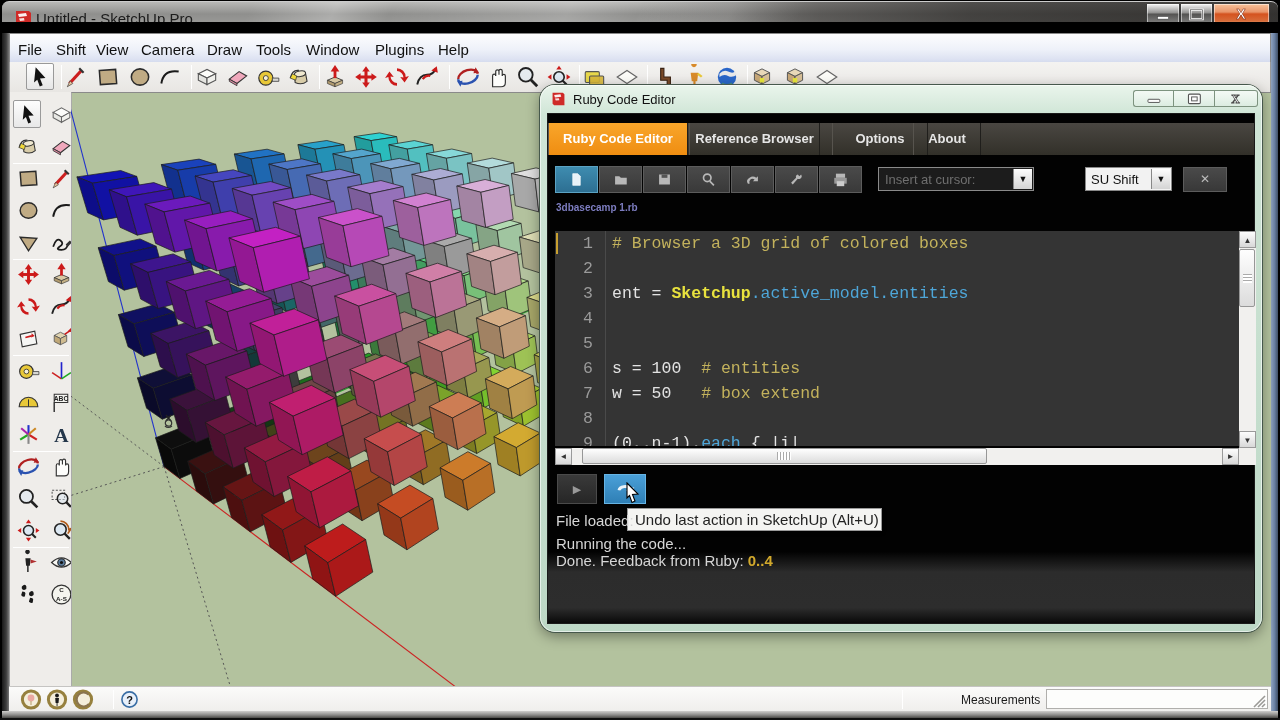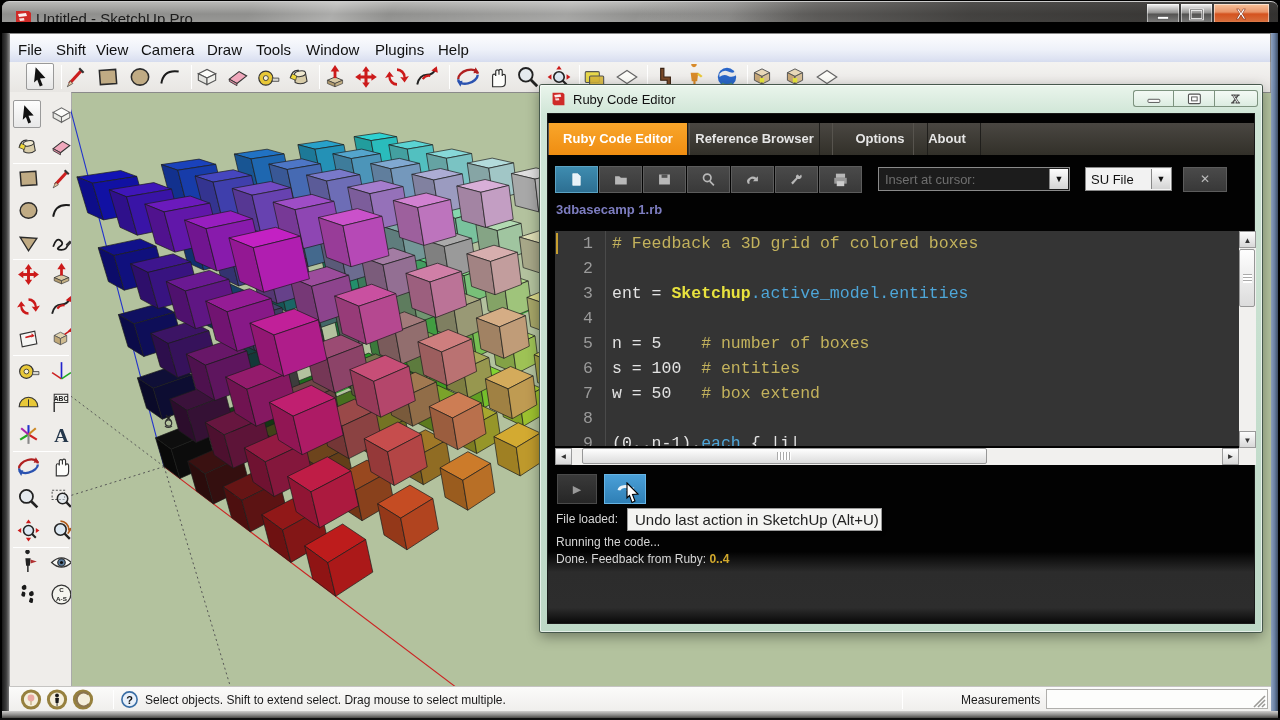--- a/index.html
+++ b/index.html
@@ -26,57 +26,57 @@
 #palette{left:9px;top:92px;width:62px;height:594px;background:#efedea;border-left:1px solid #999}
 .picon{position:absolute;width:25px;height:25px}
 #seltool{left:3px;top:2px;width:28px;height:27px;background:linear-gradient(180deg,#fdfdfd,#e8e8e8);border:1px solid #9a9a9a;border-radius:2px}
 #viewport{left:71px;top:92px;width:1200px;height:594px;background:#b3c29e;border-top:1px solid #8a8a8a;border-left:1px solid #aaa}
 #statusbar{left:9px;top:686px;width:1262px;height:25px;background:linear-gradient(180deg,#fbfbfa,#efeeec);border-top:1px solid #c5c4c2;font-size:12px;color:#1a1a1a}
 #frame-left{left:2px;top:33px;width:7px;height:685px;background:linear-gradient(90deg,#191919,#3d3d3d 60%,#777)}
 #frame-right{left:1271px;top:33px;width:7px;height:685px;background:linear-gradient(90deg,#8fa3bf,#6b82a4 50%,#3f4f66)}
 #frame-bottom{left:2px;top:711px;width:1276px;height:7px;background:linear-gradient(180deg,#cfcecc,#8e8d8b 55%,#4a4946)}
 #pagebottom{left:0;top:718px;width:1280px;height:2px;background:#101010}
 
-#rce{left:540px;top:85px;width:722px;height:547px;border-radius:2px;
+#rce{left:540px;top:85px;width:722px;height:547px;border-radius:15px;
  background:linear-gradient(180deg,#eaf5ec,#cfe5d6 30px,#bdd8c6);
  box-shadow:0 0 0 1px #46584c,0 4px 14px rgba(0,0,0,.4),inset 0 0 0 1px rgba(255,255,255,.6)}
 #rce-title{left:0;top:0;width:100%;height:28px;font-size:13px;color:#111}
 #rce-ico{left:11px;top:6px;width:15px;height:16px}
 #rce-title span{position:absolute;left:33px;top:7px}
 .rcb{position:absolute;top:5px;height:17px;border:1px solid #7d937f;border-radius:3px;background:linear-gradient(180deg,rgba(255,255,255,.55),rgba(255,255,255,.1));color:#222;text-align:center;font-size:12px;line-height:15px}
 #rce-body{left:7px;top:28px;width:708px;height:511px;background:linear-gradient(180deg,#020202 0%,#020202 86%,#2c2c2c 90%,#2d2d2d 97%,#090909 100%);border:1px solid #1a1a1a}
 #rce-tabs{left:0;top:9px;width:100%;height:32px;background:linear-gradient(180deg,#4a4742,#323029)}
 .rtab{position:absolute;top:0;height:32px;color:#e6e6e6;font-weight:bold;font-size:13px;text-align:center;border-right:1px solid #1f1e1b;border-left:1px solid #57544e}
 .rtab div{margin-top:8px}
 #rtab1{left:0;width:140px;background:linear-gradient(180deg,#f9a62b,#ef8d11);color:#fff}
 #rtab2{left:141px;width:131px}
 #rtab3{left:284px;width:96px}
 #rtab4{left:365px;width:68px}
 .rbtn{position:absolute;top:52px;width:43px;height:27px;background:linear-gradient(180deg,#4a4a4a,#393939);border:1px solid #5c5c5c;color:#c8c8c8}
 #rb1{background:linear-gradient(180deg,#3e8cb0,#2d6f92);border-color:#5ba3c4}
-#rce-combo1{left:330px;top:53px;width:192px;height:24px;background:#1c1c1c;border:1px solid #8a8a8a;color:#6f6f6f;font-size:13px}
+#rce-combo1{left:330px;top:53px;width:156px;height:24px;background:#1c1c1c;border:1px solid #8a8a8a;color:#6f6f6f;font-size:13px}
 #rce-combo1 span{position:absolute;left:6px;top:4px}
 .combo-arrow{position:absolute;right:1px;top:1px;width:19px;height:20px;background:linear-gradient(180deg,#fdfdfd,#d4d4d4);border-left:1px solid #888;color:#111;font-size:9px;text-align:center;line-height:20px}
 #rce-combo2{left:537px;top:53px;width:87px;height:24px;background:#f2f2f2;border:1px solid #888;color:#111;font-size:13px}
 #rce-combo2 span{position:absolute;left:5px;top:4px}
 #rce-x{left:635px;top:53px;width:44px;height:25px;background:linear-gradient(180deg,#4a4a4a,#383838);border:1px solid #5c5c5c;color:#bbb;text-align:center;line-height:23px;font-size:12px}
-#rce-fname{left:8px;top:88px;font-size:13px;font-weight:bold;color:#7d7dc0}
+#rce-fname{left:8px;top:88px;font-size:10px;font-weight:bold;color:#7d7dc0}
 #rce-code{left:7px;top:117px;width:684px;height:215px;background:#343434;font-family:"Liberation Mono",monospace;font-size:16.5px;overflow:hidden}
 .cl{position:absolute;left:0;width:100%;height:25px;line-height:25px;white-space:pre}
 .ln{position:absolute;left:0;width:38px;text-align:right;color:#9a9a9a}
 .cd{position:absolute;left:57px;color:#e2e2e2}
 .cm{color:#c3b25c}.kw{color:#e8e23e;font-weight:bold}.meth{color:#4ea6d8}
 #vscroll{left:691px;top:117px;width:17px;height:217px;background:#f1f0ee}
 #hscroll{left:7px;top:334px;width:701px;height:17px;background:#f1f0ee}
 .sbtn{position:absolute;background:linear-gradient(180deg,#fdfdfd,#d8d8d8);border:1px solid #9a9a9a;color:#333;font-size:8px;text-align:center}
 .sthumb{position:absolute;background:linear-gradient(180deg,#fefefe,#dcdcdc);border:1px solid #979797;border-radius:2px}
 #rce-run{left:9px;top:360px;width:40px;height:30px;background:linear-gradient(180deg,#3a3a3a,#262626);border:1px solid #4a4a4a;color:#999;font-size:11px;text-align:center;line-height:28px}
 #rce-undo{left:56px;top:360px;width:42px;height:30px;background:linear-gradient(180deg,#4aa0d8,#2f7fb5);border:1px solid #66b4e4;color:#eaf4fb;font-size:13px;text-align:center;line-height:28px}
 #rce-tip{left:79px;top:394px;width:255px;height:23px;background:#f4f4f2;border:1px solid #9a9a9a;box-shadow:1px 2px 3px rgba(0,0,0,.35);color:#222;font-size:15px;line-height:21px;padding-left:7px}
-.stat{position:absolute;left:8px;color:#d6d6d6;font-size:12px}
+.stat{position:absolute;left:8px;color:#d6d6d6;font-size:15px}
 #cursor{left:76px;top:368px;width:17px;height:22px}
 </style></head><body>
 <div class="abs" id="topstrip"></div>
 <div class="abs" id="titlebar">
  <div class="abs" id="titlestreak"></div>
  <div class="abs" id="titledark"></div>
  <svg class="abs" id="title-ico" viewBox="0 0 19 20">
       <path d="M2 2 L15 2 L17 4 L17 18 L4 18 L2 16 Z" fill="#cf2a27"></path>
       <path d="M4 5 L12 4 L13 7 L5 8 Z" fill="#fff" opacity=".92"></path>
       <path d="M5 9.5 L10 9 L10.5 11.5 L6 12 Z" fill="#fff" opacity=".85"></path>
@@ -883,33 +883,33 @@
           <rect x="16" y="8" width="11" height="5" fill="#b8b8b8"></rect>
           <rect x="14" y="13" width="15" height="7" fill="#999"></rect>
           <rect x="17" y="17" width="9" height="6" fill="#ccc"></rect>
         </svg>
       </div>
   <div class="abs" id="rce-combo1">
         <span>Insert at cursor:</span>
         <div class="combo-arrow">▼</div>
       </div>
   <div class="abs" id="rce-combo2">
-        <span>SU File</span>
+        <span>SU Shift</span>
         <div class="combo-arrow">▼</div>
       </div>
   <div class="abs" id="rce-x">✕</div>
   <div class="abs" id="rce-fname">3dbasecamp 1.rb</div>
   <div class="abs" id="rce-code">
         <div style="position:absolute;left:1px;top:2px;width:2px;height:21px;background:#c8a030"></div>
         <div style="position:absolute;left:50px;top:0;width:1px;height:100%;background:#4a4a4a"></div>
-   <div class="cl" style="top:0"><span class="ln">1</span><span class="cd"><span class="cm"># Feedback a 3D grid of colored boxes</span></span></div>
+   <div class="cl" style="top:0"><span class="ln">1</span><span class="cd"><span class="cm"># Browser a 3D grid of colored boxes</span></span></div>
    <div class="cl" style="top:25px"><span class="ln">2</span></div>
    <div class="cl" style="top:50px"><span class="ln">3</span><span class="cd">ent = <span class="kw">Sketchup</span><span class="meth">.active_model.entities</span></span></div>
    <div class="cl" style="top:75px"><span class="ln">4</span></div>
-   <div class="cl" style="top:100px"><span class="ln">5</span><span class="cd">n = 5    <span class="cm"># number of boxes</span></span></div>
+   <div class="cl" style="top:100px"><span class="ln">5</span></div>
    <div class="cl" style="top:125px"><span class="ln">6</span><span class="cd">s = 100  <span class="cm"># entities</span></span></div>
    <div class="cl" style="top:150px"><span class="ln">7</span><span class="cd">w = 50   <span class="cm"># box extend</span></span></div>
    <div class="cl" style="top:175px"><span class="ln">8</span></div>
    <div class="cl" style="top:200px"><span class="ln">9</span><span class="cd">(0..n-1).<span class="meth">each</span> { |i|</span></div>
   </div>
   <div class="abs" id="vscroll">
    <div class="sbtn" style="left:0;top:0;width:17px;height:17px;line-height:17px">▲</div>
    <div class="sthumb" style="left:0;top:18px;width:16px;height:58px">
           <div style="position:absolute;left:3px;top:24px;width:9px;height:9px;background:repeating-linear-gradient(180deg,#aaa 0,#aaa 1px,#fff 1px,#fff 3px)"></div>
         </div>
@@ -945,21 +945,20 @@
       <circle cx="37" cy="7.5" r="1.9" fill="#1a1a1a"></circle>
       <path d="M35.2 10 h3.8 l-.5 5 h-1 v3.2 h-.9 v-3.2 h-1 z" fill="#1a1a1a"></path>
   <circle cx="63" cy="11.5" r="8.6" fill="#f4eedc" stroke="#96803e" stroke-width="3"></circle>
       <path d="M68.5 6.5 a7 7 0 1 0 .5 9.5" fill="none" stroke="#8a7450" stroke-width="2.2"></path>
  </svg>
  <div class="abs" style="left:104px;top:3px;width:1px;height:19px;background:#c9c8c6;border-right:1px solid #fff"></div>
  <svg class="abs" style="left:112px;top:4px" width="17" height="17" viewBox="0 0 17 17">
       <circle cx="8.5" cy="8.5" r="7.6" fill="#e8f0fa" stroke="#3a6ea5" stroke-width="1.6"></circle>
       <text x="8.5" y="12.5" text-anchor="middle" font-size="11" font-weight="bold" fill="#111" font-family="Liberation Sans">?</text>
     </svg>
- <div class="abs" style="left:136px;top:6px">Select objects. Shift to extend select. Drag mouse to select multiple.</div>
  <div class="abs" style="left:893px;top:3px;width:1px;height:19px;background:#c9c8c6;border-right:1px solid #fff"></div>
  <div class="abs" style="left:952px;top:6px">Measurements</div>
  <div class="abs" style="left:1037px;top:2px;width:222px;height:20px;background:#fdfdfc;border:1px solid #b0afac"></div>
  <svg class="abs" style="left:1243px;top:7px" width="14" height="14" viewBox="0 0 14 14">
       <g stroke="#9a9996" stroke-width="1.6">
         <line x1="13" y1="2" x2="2" y2="13"></line>
         <line x1="13" y1="6" x2="6" y2="13"></line>
         <line x1="13" y1="10" x2="10" y2="13"></line>
       </g>
     </svg>

